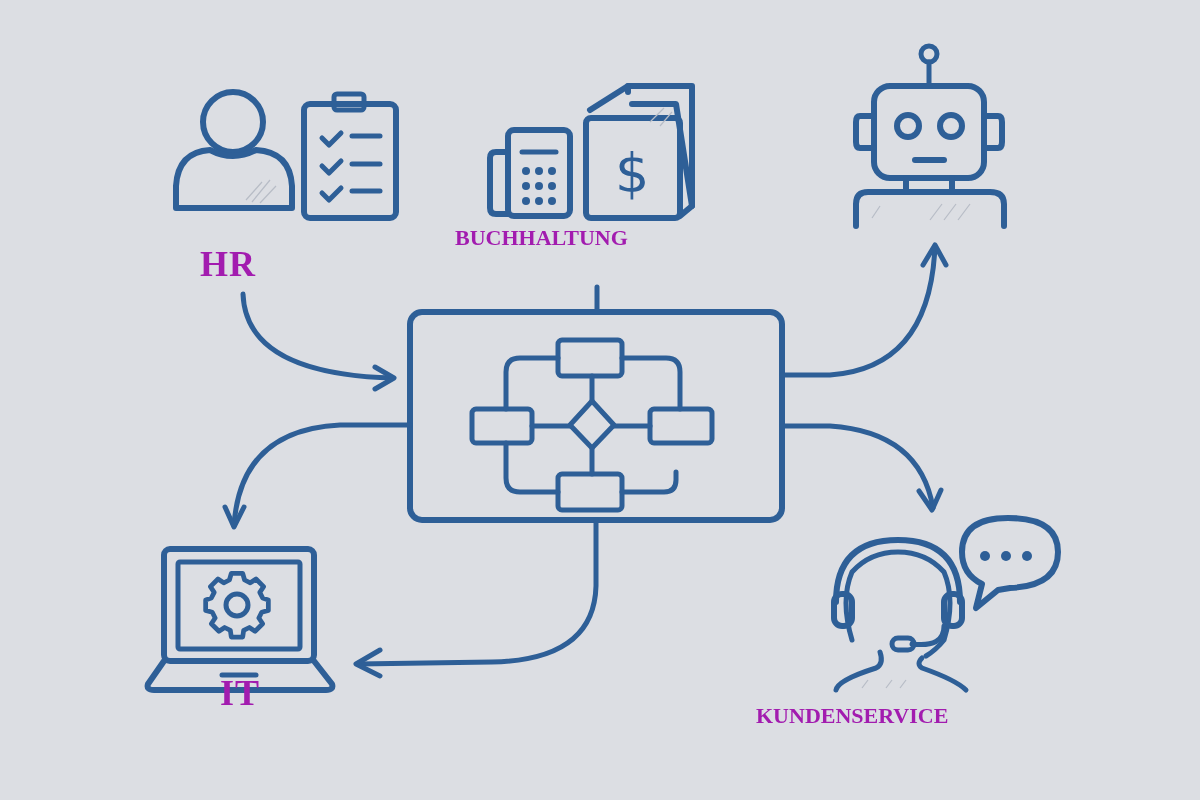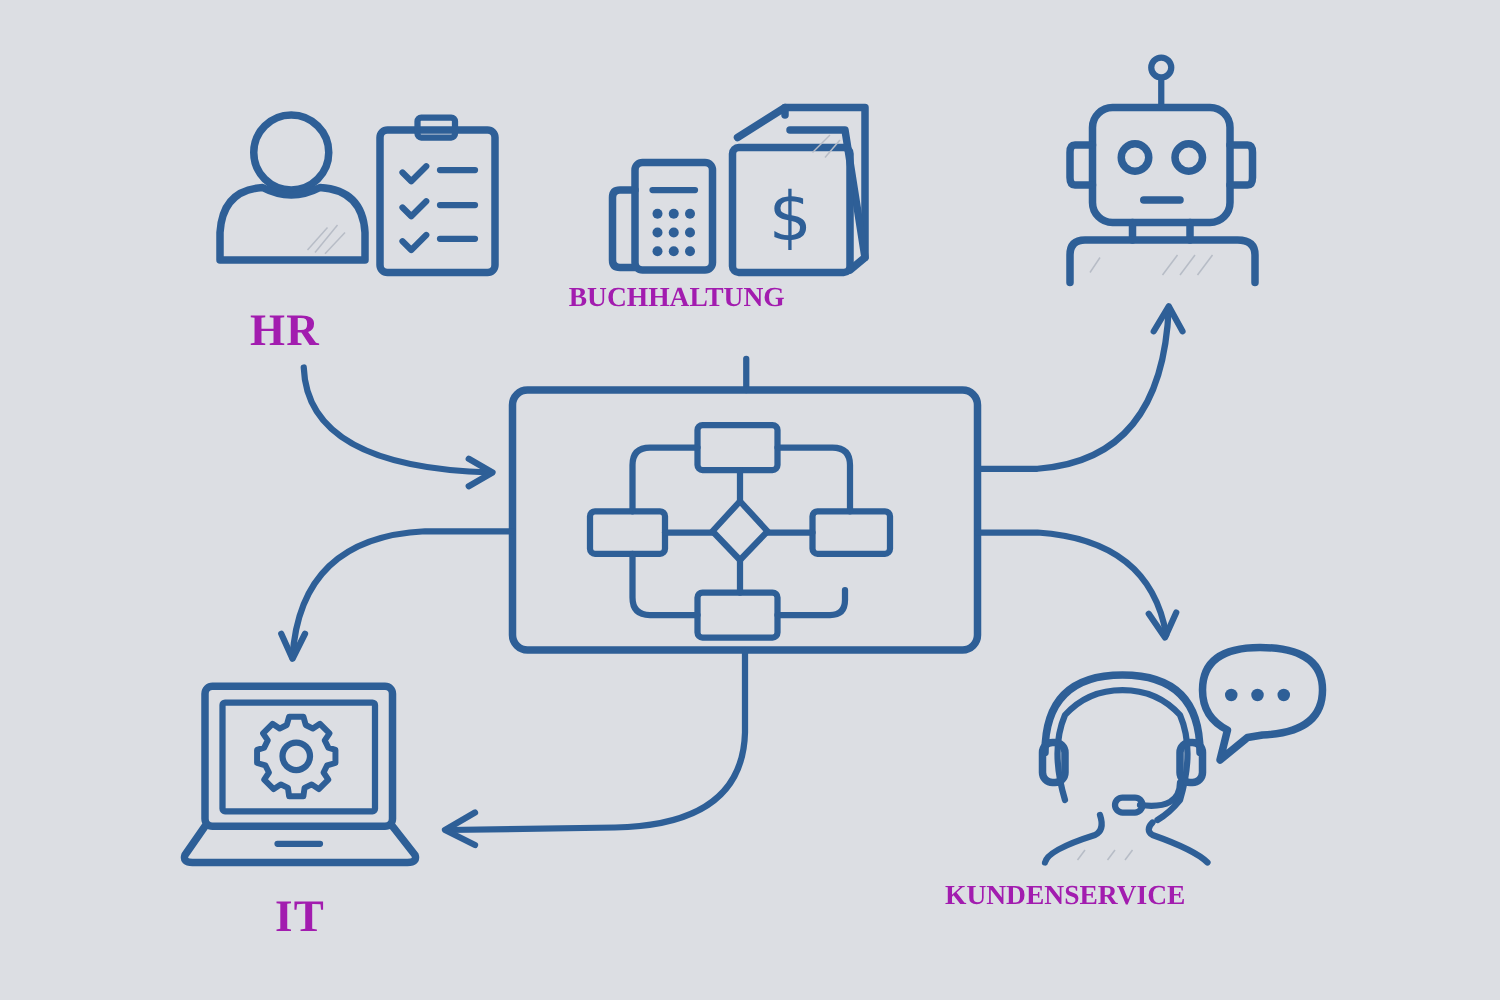--- a/index.html
+++ b/index.html
@@ -165,14 +165,14 @@
   <g>
     <path class="s" d="M1008 518 Q1058 518 1058 552 Q1058 586 1010 588 L998 590 L976 608 L982 584 Q962 574 962 552 Q962 518 1008 518 Z"></path>
     <circle class="dot" cx="985" cy="556" r="5"></circle>
     <circle class="dot" cx="1006" cy="556" r="5"></circle>
     <circle class="dot" cx="1027" cy="556" r="5"></circle>
   </g>
 </svg>
 
 <div class="label" style="left:200px; top:243px; font-size:36px;">HR</div>
 <div class="label" style="left:455px; top:225px; font-size:22px; letter-spacing:0px;">BUCHHALTUNG</div>
-<div class="label" style="left:220px; top:712px; font-size:36px;">IT</div>
+<div class="label" style="left:220px; top:672px; font-size:36px;">IT</div>
 <div class="label" style="left:756px; top:703px; font-size:22px; letter-spacing:0px;">KUNDENSERVICE</div>
 
 </body></html>

